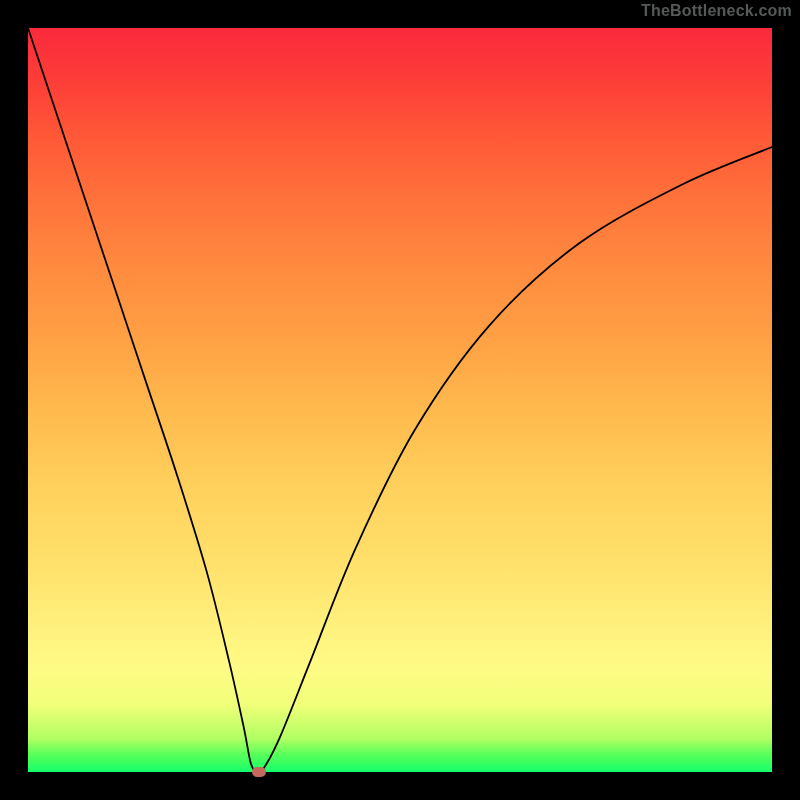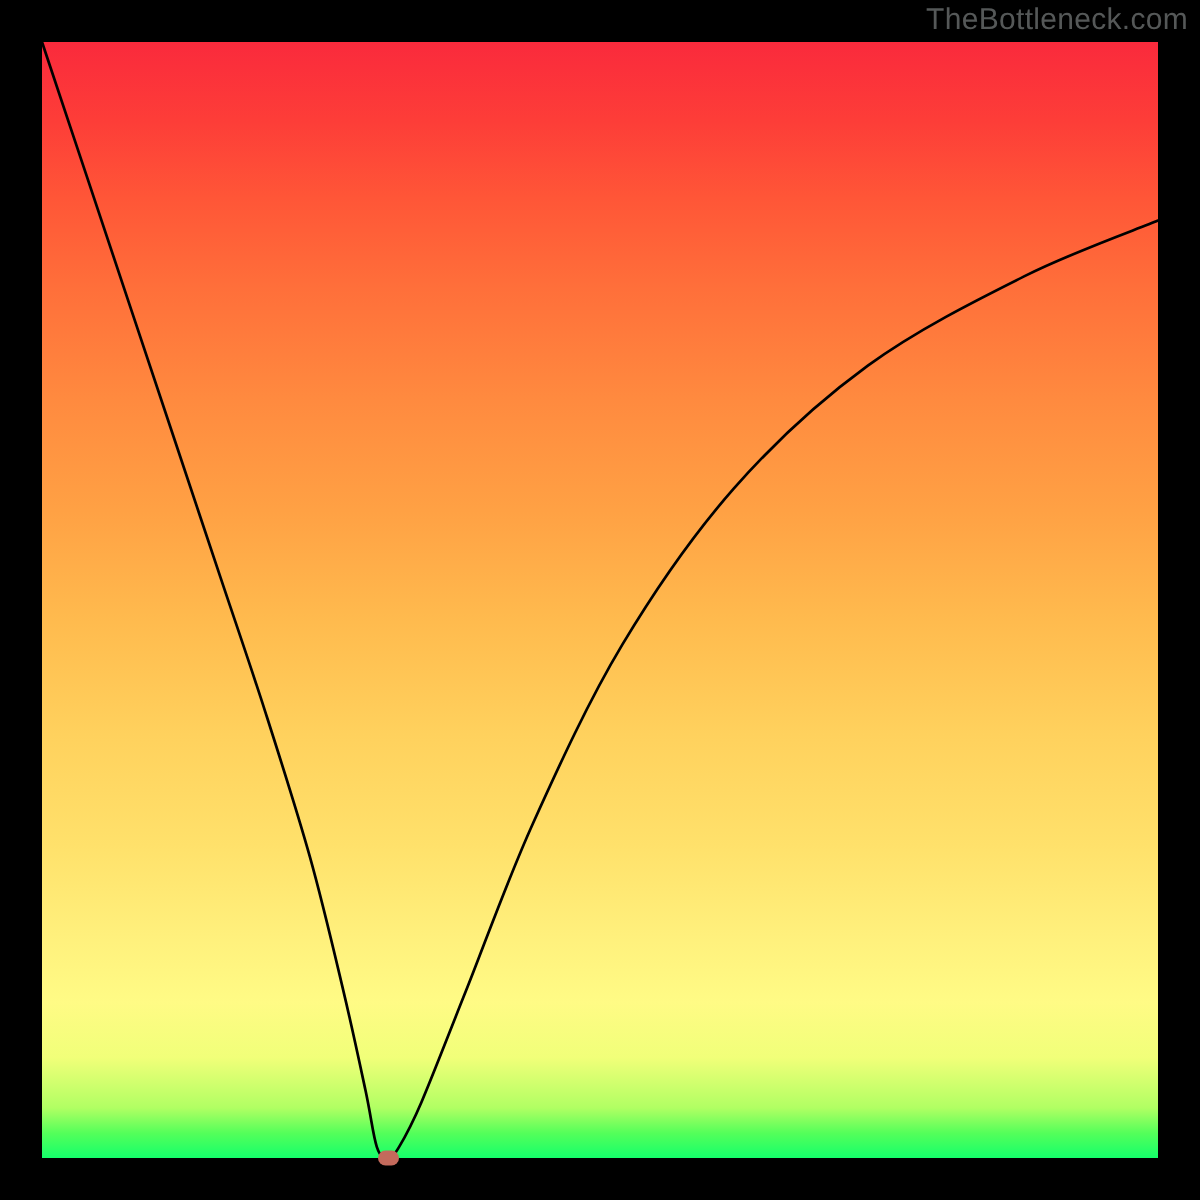--- a/index.html
+++ b/index.html
@@ -41,23 +41,23 @@
       #ff6f3a 78%,
       #ff5637 86%,
       #fd3d38 93%,
       #fa2a3c 100%);
   }
   .watermark {
     position: absolute;
     top: 2px;
     right: 8px;
     color: #555858;
-    font-size: 20px;
+    font-size: 16px;
     letter-spacing: 0.2px;
-    font-weight: 400;
+    font-weight: 700;
     user-select: none;
     text-align: right;
   }
   svg.curve {
     position: absolute;
     left: 0;
     top: 0;
     width: 744px;
     height: 744px;
     overflow: visible;

